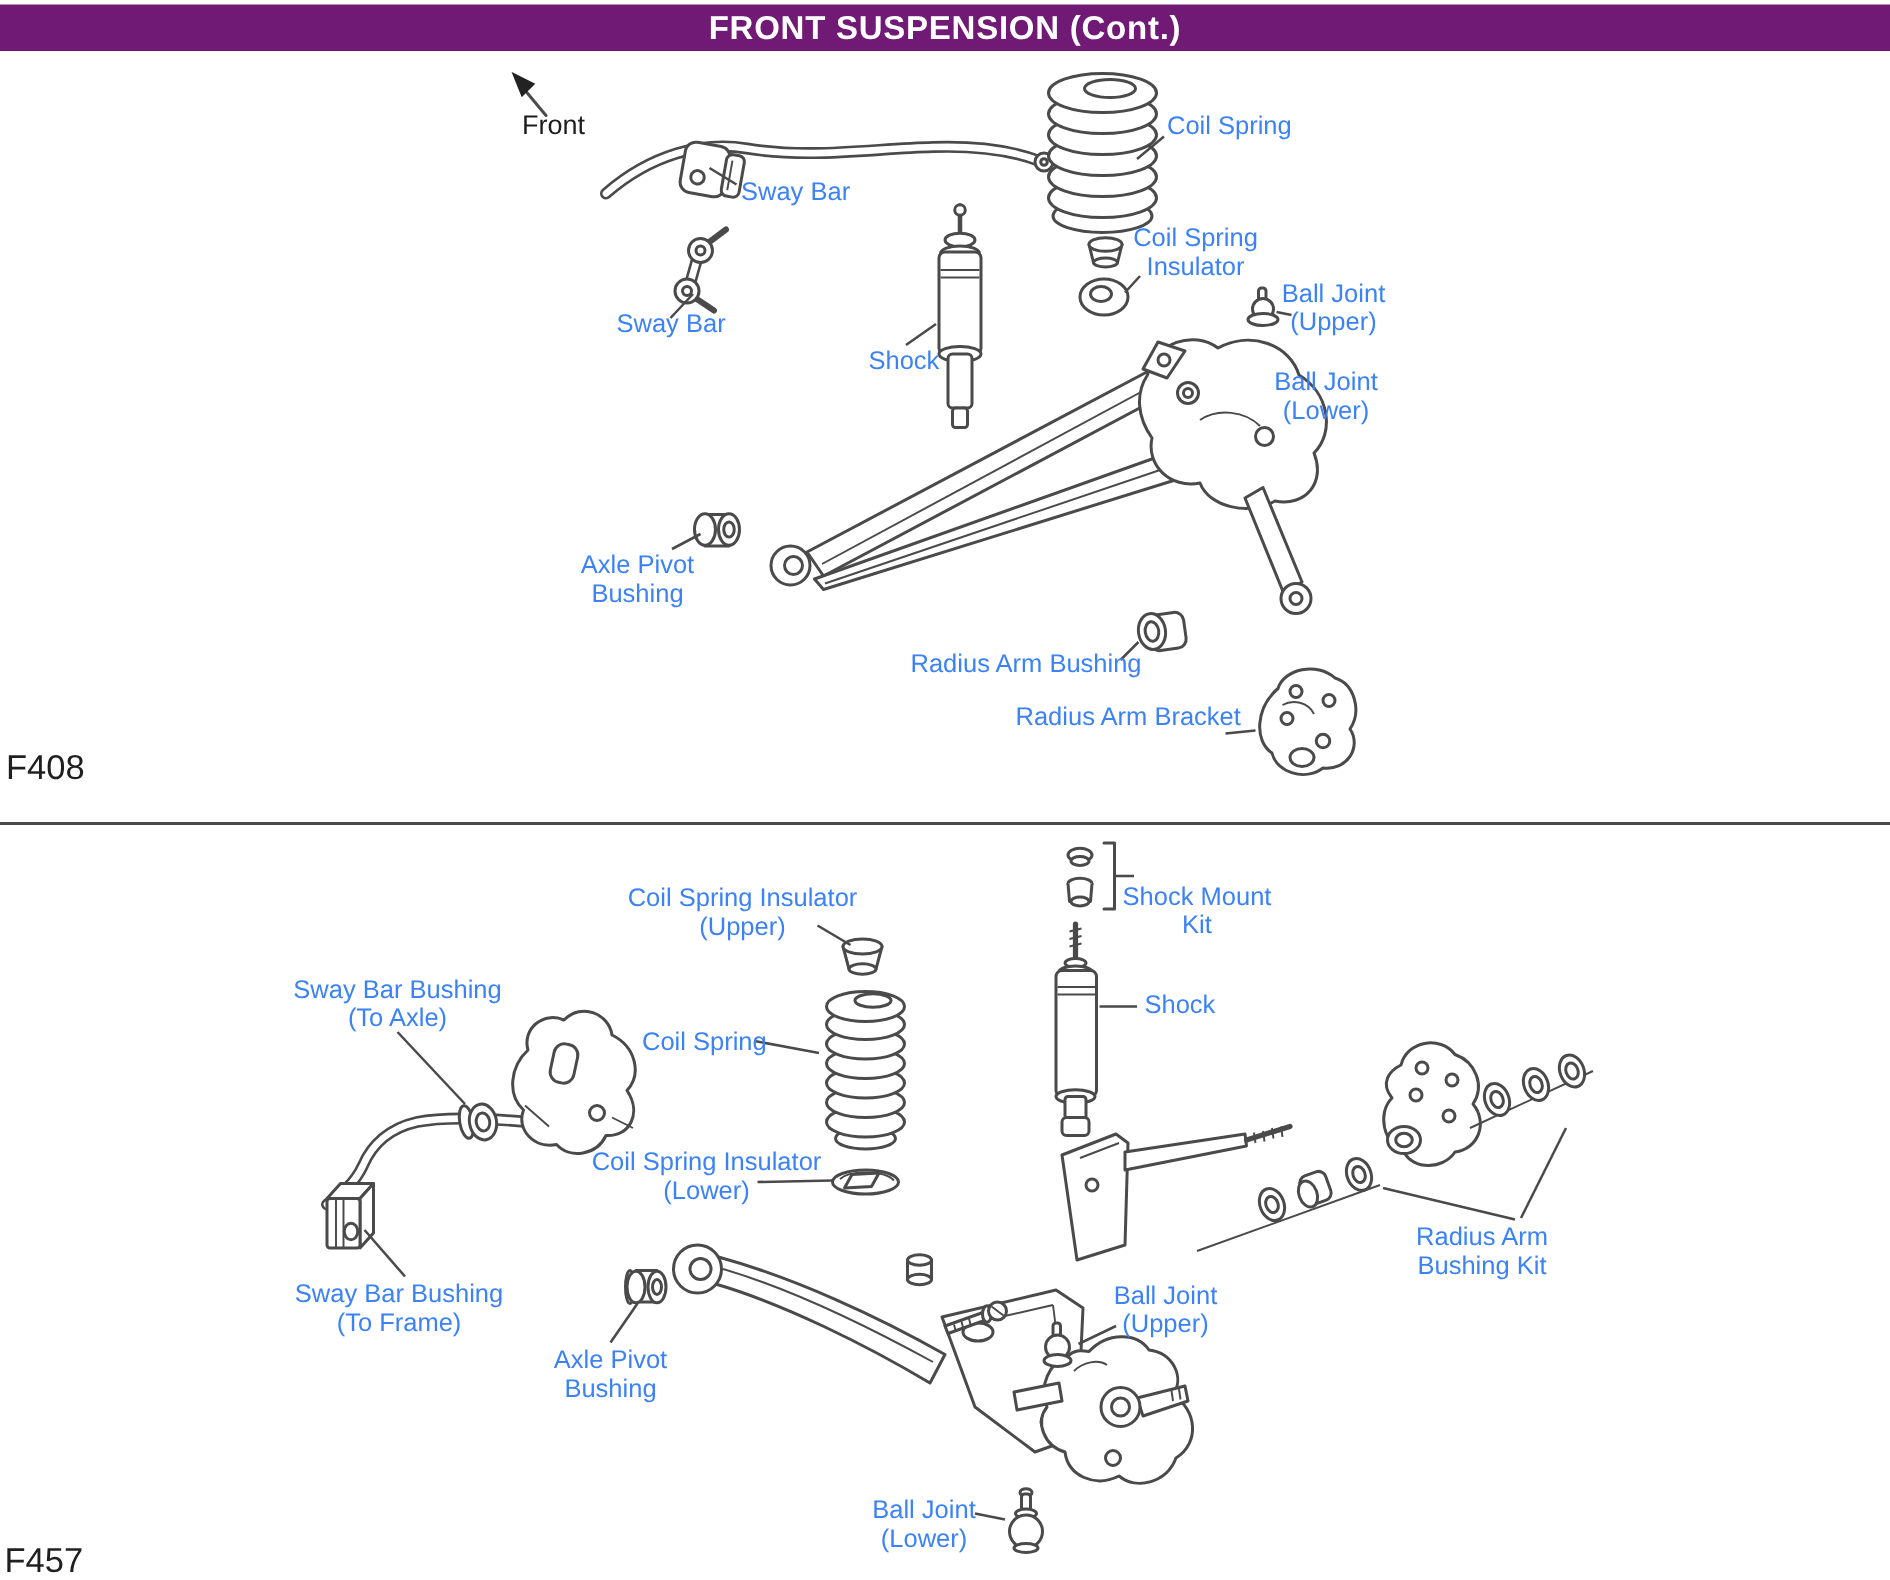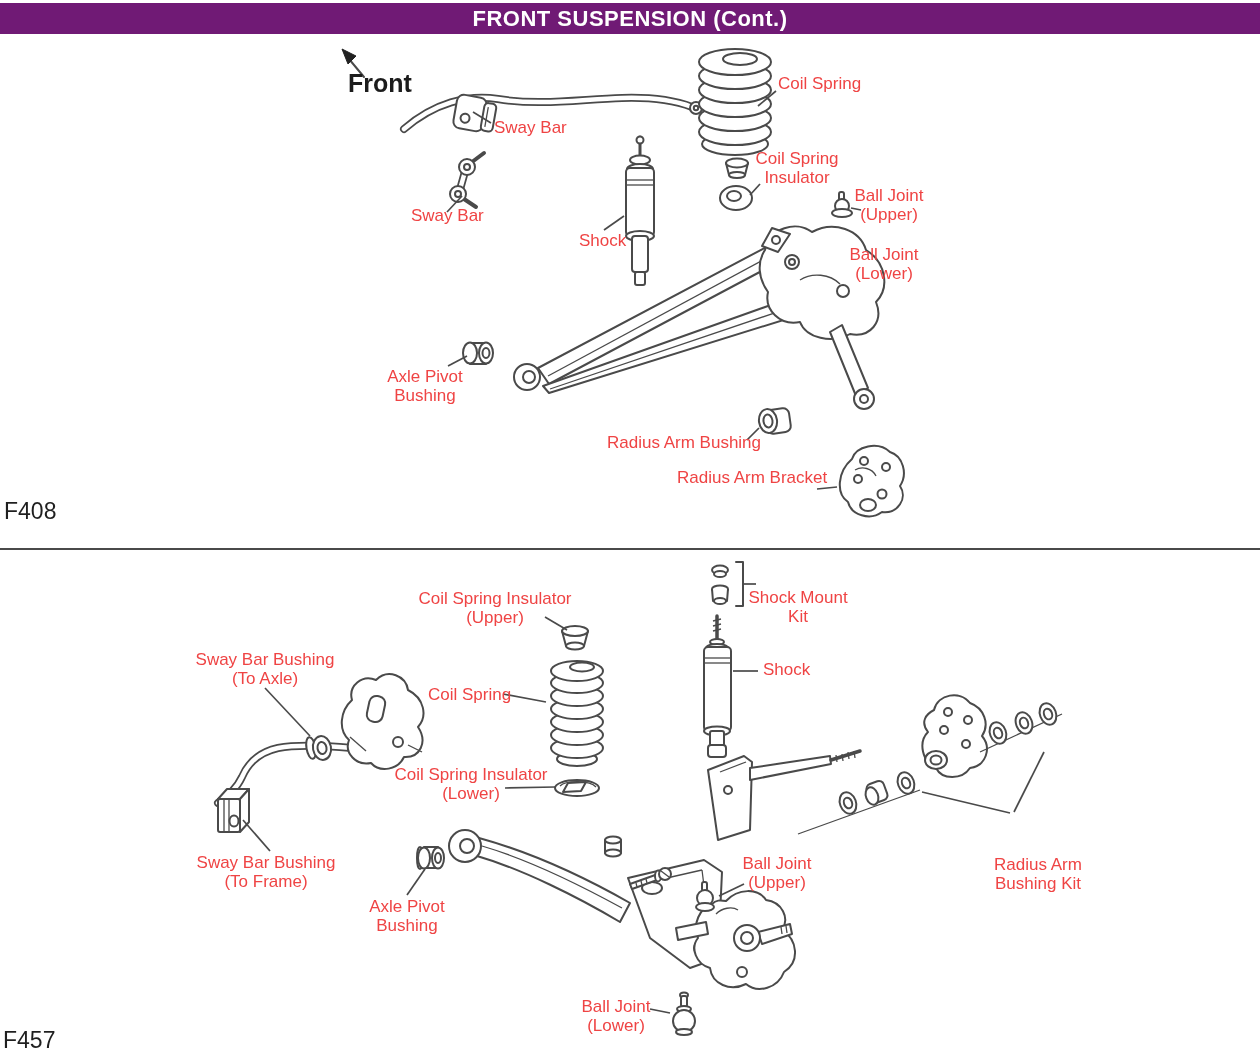--- a/index.html
+++ b/index.html
@@ -11,23 +11,23 @@
   .divider{position:absolute;left:0;top:548px;width:1260px;height:2px;background:#4a4a4a;}
   .art{position:absolute;left:0;top:0;width:1260px;height:1053px;}
   .art *{vector-effect:non-scaling-stroke;}
   .s{stroke:#4a4a4a;stroke-width:2;fill:none;stroke-linejoin:round;stroke-linecap:round;}
   .w{stroke:#4a4a4a;stroke-width:2;fill:#ffffff;stroke-linejoin:round;}
   .k{stroke:#222;fill:#222;}
   .leader{stroke:#4a4a4a;stroke-width:1.7;fill:none;}
   .thin{stroke:#4a4a4a;stroke-width:1.3;fill:none;}
   .tube-o{stroke:#4a4a4a;stroke-width:8;fill:none;stroke-linecap:round;}
   .tube-i{stroke:#ffffff;stroke-width:4.5;fill:none;stroke-linecap:round;}
-  .lbl{position:absolute;color:#ef4444;font-size:17px;line-height:19px;white-space:pre-line;}
+  .lbl{position:absolute;color:#3b82f6;font-size:17px;line-height:19px;white-space:pre-line;}
   .c{transform:translateX(-50%);text-align:center;}
-  .front-lbl{font-weight:bold;font-size:25px;color:#1c1c1c;}
+  .front-lbl{font-weight:normal;font-size:18px;color:#1c1c1c;}
   .figid{position:absolute;font-size:23px;color:#1f1f1f;}
 </style>
 </head>
 <body>
 
 <div class="page">
 
   <div class="titlebar">FRONT SUSPENSION (Cont.)</div>
 
   <svg class="art" viewBox="0 0 1260 1053">
@@ -377,21 +377,21 @@
   <div class="lbl c" style="left:798px;top:588px;">Shock Mount
 Kit</div>
   <div class="lbl c" style="left:495px;top:589px;">Coil Spring Insulator
 (Upper)</div>
   <div class="lbl c" style="left:265px;top:650px;">Sway Bar Bushing
 (To Axle)</div>
   <div class="lbl" style="left:428px;top:685px;">Coil Spring</div>
   <div class="lbl" style="left:763px;top:660px;">Shock</div>
   <div class="lbl c" style="left:471px;top:765px;">Coil Spring Insulator
 (Lower)</div>
-  <div class="lbl c" style="left:1038px;top:815px;margin-top:40px;">Radius Arm
+  <div class="lbl c" style="left:988px;top:815px;">Radius Arm
 Bushing Kit</div>
   <div class="lbl c" style="left:266px;top:853px;">Sway Bar Bushing
 (To Frame)</div>
   <div class="lbl c" style="left:407px;top:897px;">Axle Pivot
 Bushing</div>
   <div class="lbl c" style="left:777px;top:854px;">Ball Joint
 (Upper)</div>
   <div class="lbl c" style="left:616px;top:997px;">Ball Joint
 (Lower)</div>
   <div class="figid" style="left:3px;top:1027px;">F457</div>

